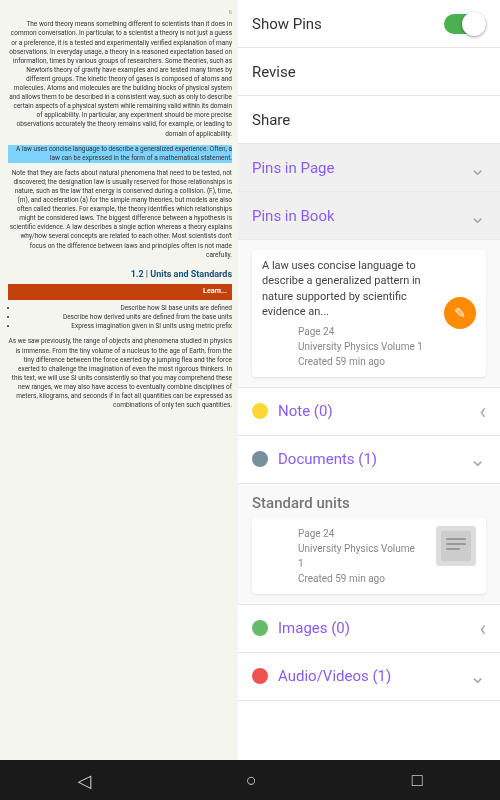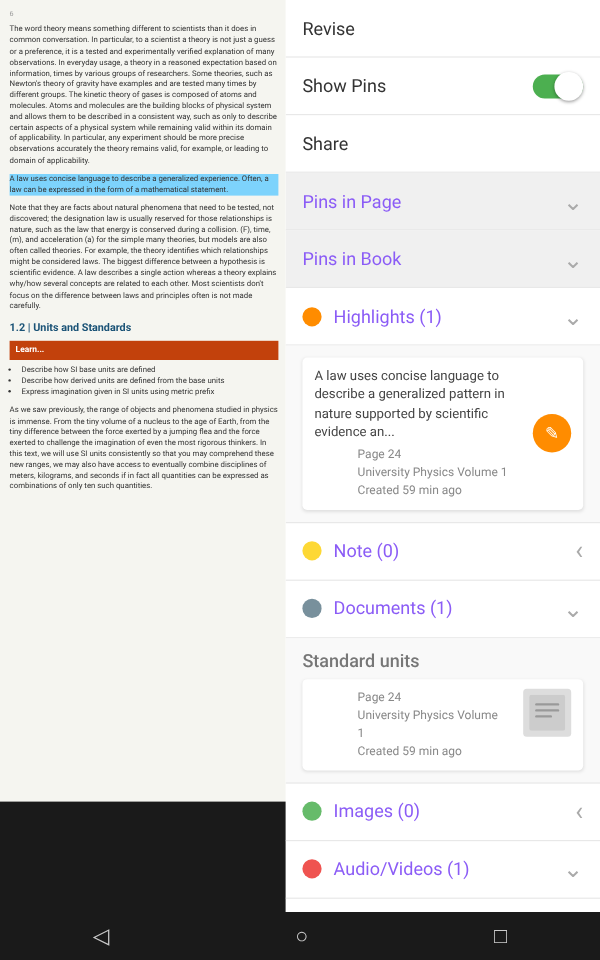--- a/index.html
+++ b/index.html
@@ -12,27 +12,28 @@
       display: flex;
       flex-direction: column;
     }
 
     
     .book-area {
       position: absolute;
       left: 0;
       top: 0;
       width: 240px;
-      height: 668px;
+      height: 760px;
       background: #f5f5f0;
       padding: 8px;
       overflow: hidden;
       font-size: 7px;
       line-height: 1.4;
       color: #333;
+      text-align: right;
     }
 
     .book-area .page-num {
       color: #999;
       font-size: 6px;
       margin-bottom: 4px;
     }
 
     .book-area .highlight-yellow {
       background: #7dd3fc;
@@ -254,51 +255,46 @@
     <li>Describe how SI base units are defined</li>
     <li>Describe how derived units are defined from the base units</li>
     <li>Express imagination given in SI units using metric prefix</li>
   </ul>
   <p style="font-size:6.5px; margin-top:6px;">As we saw previously, the range of objects and phenomena studied in physics is immense. From the tiny volume of a nucleus to the age of Earth, from the tiny difference between the force exerted by a jumping flea and the force exerted to challenge the imagination of even the most rigorous thinkers. In this text, we will use SI units consistently so that you may comprehend these new ranges, we may also have access to eventually combine disciplines of meters, kilograms, and seconds if in fact all quantities can be expressed as combinations of only ten such quantities.</p>
 </div>
 
 <div class="panel">
 
   <div class="panel-item">
-    <span class="panel-item-label">Revise</span>
-  </div>
-
-  <div class="panel-item">
     <span class="panel-item-label">Show Pins</span>
     <div class="toggle-switch">
       <div class="track"></div>
       <div class="thumb"></div>
     </div>
   </div>
 
   <div class="panel-item">
+    <span class="panel-item-label">Revise</span>
+  </div>
+
+  <div class="panel-item">
     <span class="panel-item-label">Share</span>
   </div>
 
   <div class="section-header pins-section">
     <span class="section-label">Pins in Page</span>
     <span class="chevron-down"></span>
   </div>
 
   <div class="section-header pins-section">
     <span class="section-label">Pins in Book</span>
     <span class="chevron-down"></span>
   </div>
 
 
-  <div class="section-header">
-    <div class="color-dot" style="background:#ff8c00;"></div>
-    <span class="section-label">Highlights (1)</span>
-    <span class="chevron-down"></span>
-  </div>
   <div class="section-content">
     <div class="card highlight-card">
       <div class="card-text">
         <div class="card-desc">A law uses concise language to describe a generalized pattern in nature supported by scientific evidence an...</div>
         <div class="card-meta">
           <span>Page 24</span><br>
           <span>University Physics Volume 1</span><br>
           <span>Created 59 min ago</span>
         </div>
       </div>

